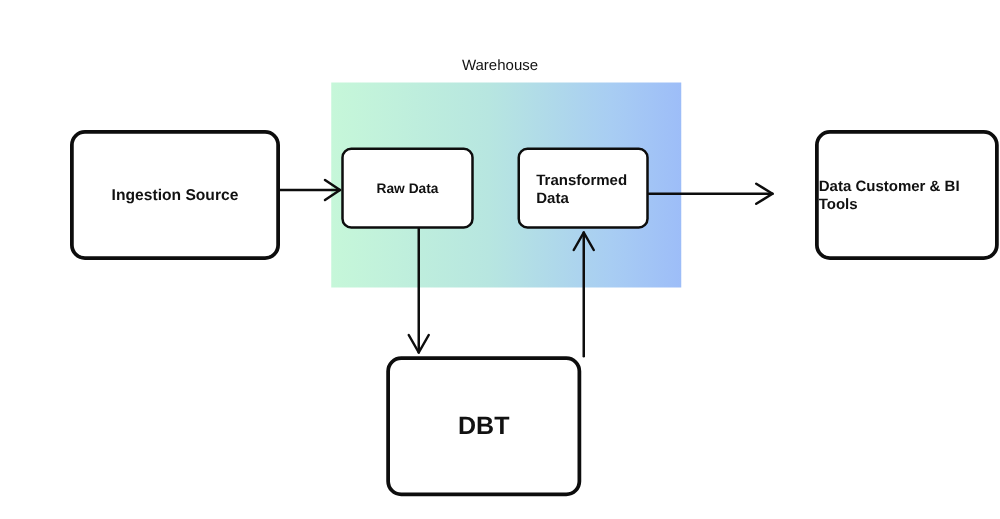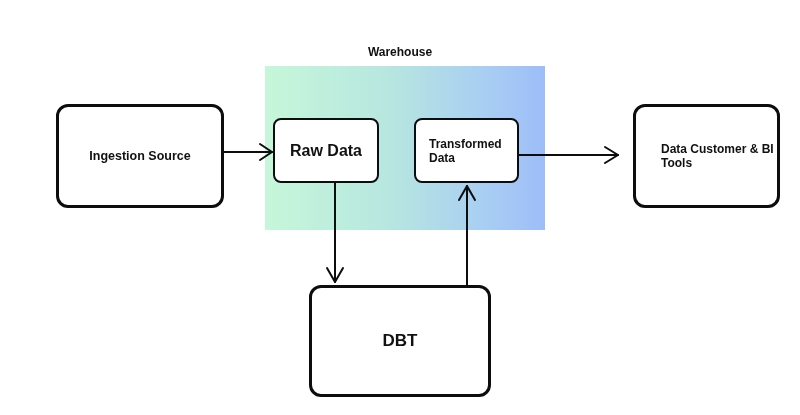--- a/index.html
+++ b/index.html
@@ -1,29 +1,29 @@
 <!DOCTYPE html>
 <html><head>
 <meta charset="utf-8">
 <style>
   html, body { margin:0; padding:0; background:#ffffff; }
   body { width:800px; height:415px; position:relative; overflow:hidden;
          font-family:"Liberation Sans", "DejaVu Sans", sans-serif; }
   .warehouse-bg { position:absolute; left:265px; top:66px; width:280px; height:164px;
                   background:linear-gradient(90deg, #c6f7d9 0%, #b7e6e0 45%, #a8cdf3 80%, #9dbdf8 100%); }
   .wh-title { position:absolute; left:265px; top:45px; width:270px; text-align:center;
-              font-weight:bold; font-size:12px; color:#111; }
+              font-weight:normal; font-size:12px; color:#111; }
   .node { position:absolute; background:#fff; border:3px solid #0d0d0d; border-radius:12px;
           box-sizing:border-box; display:flex; align-items:center; justify-content:center;
           font-weight:bold; color:#111; }
   .n-ingest { left:20px; top:104px; width:168px; height:104px; font-size:12.5px;margin-left:36px; }
-  .n-raw { left:273px; top:118px; width:106px; height:65px; border-width:2px; border-radius:8px; font-size:16px;justify-content:center; }
+  .n-raw { left:273px; top:118px; width:106px; height:65px; border-width:2px; border-radius:8px; font-size:11px;justify-content:center; }
   .n-trans { left:414px; top:118px; width:105px; height:65px; border-width:2px; border-radius:8px; font-size:12px;padding-left:13px; }
-  .n-bi { left:633px; top:104px; width:147px; height:104px; font-size:12px;padding-left:25px; }
-  .n-dbt { left:309px; top:285px; width:182px; height:112px; font-size:17px;justify-content:center; }
+  .n-bi { left:652px; top:104px; width:147px; height:104px; font-size:12px; }
+  .n-dbt { left:309px; top:285px; width:156px; height:112px; font-size:20px;justify-content:center; }
   svg.links { position:absolute; left:0; top:0; }
 </style>
 </head>
 <body>
 
 <div class="warehouse-bg"></div>
 <div class="wh-title">Warehouse</div>
 
 <svg class="links" width="800" height="415">
   <g stroke="#0d0d0d" stroke-width="2" fill="none" stroke-linecap="round" stroke-linejoin="round">

